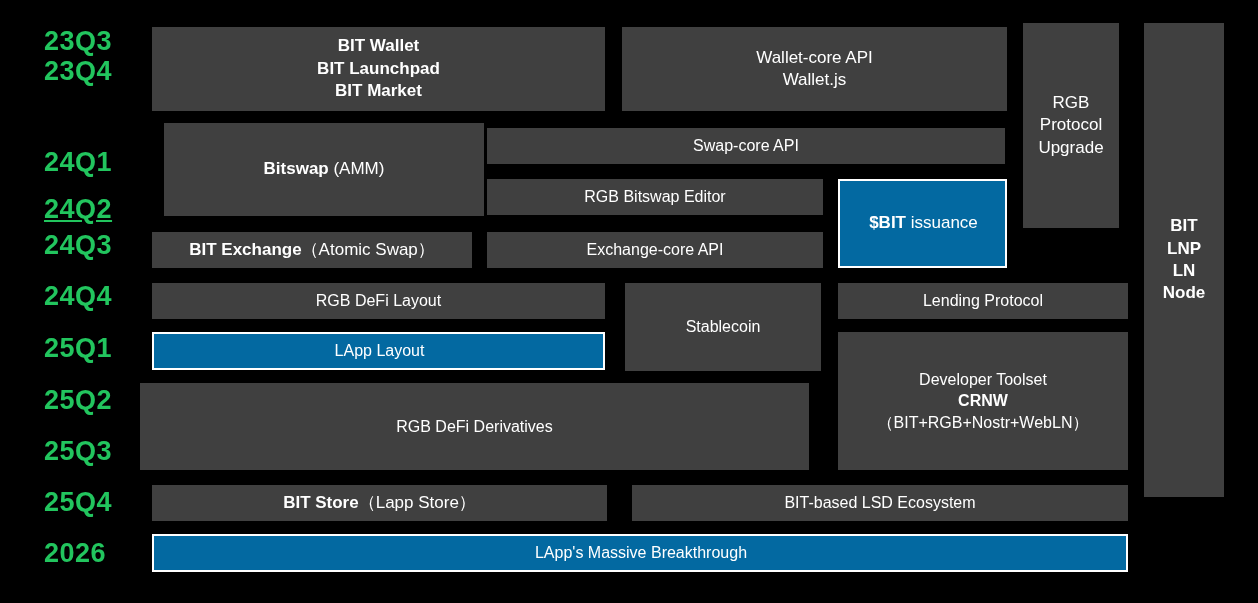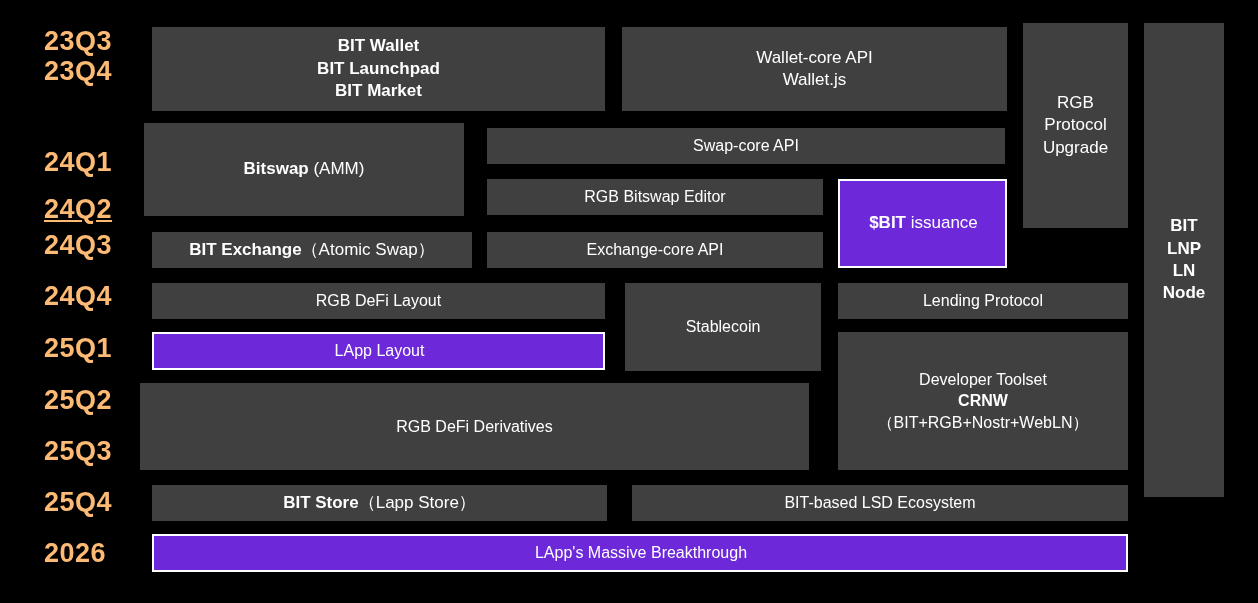--- a/index.html
+++ b/index.html
@@ -11,21 +11,21 @@
     position: relative;
     width: 1258px;
     height: 603px;
     background: #000000;
     overflow: hidden;
     font-family: "Liberation Sans", sans-serif;
   }
   
   .qlabel {
     position: absolute;
-    color: #fdba74;
+    color: #22c55e;
     font-size: 27px;
     font-weight: 700;
     letter-spacing: 0.5px;
     line-height: 1;
     white-space: nowrap;
     text-align: left;
   }
   
   .box {
     position: absolute;
@@ -38,21 +38,21 @@
     font-size: 16px;
     line-height: 1.32;
     padding: 2px 6px;
     overflow: hidden;
   }
   .box.filled {
     background: #404040;
     border: none;
   }
   .box.outlined {
-    background: #6d28d9;
+    background: #0369a1;
     border: 2px solid #FFFFFF;
     padding-left: 8px;
   }
   .box .inner { width: 100%; }
   .b { font-weight: 700; }
   .n { font-weight: 400; }
   .lines .ln { display: block; }
 </style>
 </head>
 <body>
@@ -79,38 +79,38 @@
     </div>
   </div>
 
   <div class="box filled" style="left:622px; top:27px; width:385px; height:84px; font-size:17px;">
     <div class="inner lines">
       <span class="ln n">Wallet-core API</span>
       <span class="ln n">Wallet.js</span>
     </div>
   </div>
 
-  <div class="box filled" style="left:1023px; top:23px; width:105px; height:205px; font-size:17px;">
+  <div class="box filled" style="left:1023px; top:23px; width:96px; height:205px; font-size:17px;">
     <div class="inner lines">
       <span class="ln n">RGB</span>
       <span class="ln n">Protocol</span>
       <span class="ln n">Upgrade</span>
     </div>
   </div>
 
   <div class="box filled" style="left:1144px; top:23px; width:80px; height:474px; font-size:17px;">
     <div class="inner lines">
       <span class="ln b">BIT</span>
       <span class="ln b">LNP</span>
       <span class="ln b">LN</span>
       <span class="ln b">Node</span>
     </div>
   </div>
 
-  <div class="box filled" style="left:144px; top:123px; width:320px; height:93px; font-size:17px;">
+  <div class="box filled" style="left:164px; top:123px; width:320px; height:93px; font-size:17px;">
     <div class="inner">
       <span class="b">Bitswap</span><span class="n"> (AMM)</span>
     </div>
   </div>
 
   <div class="box filled" style="left:487px; top:128px; width:518px; height:36px;text-align:center;">
     <div class="inner n">Swap-core API</div>
   </div>
 
   <div class="box filled" style="left:487px; top:179px; width:336px; height:36px;">

